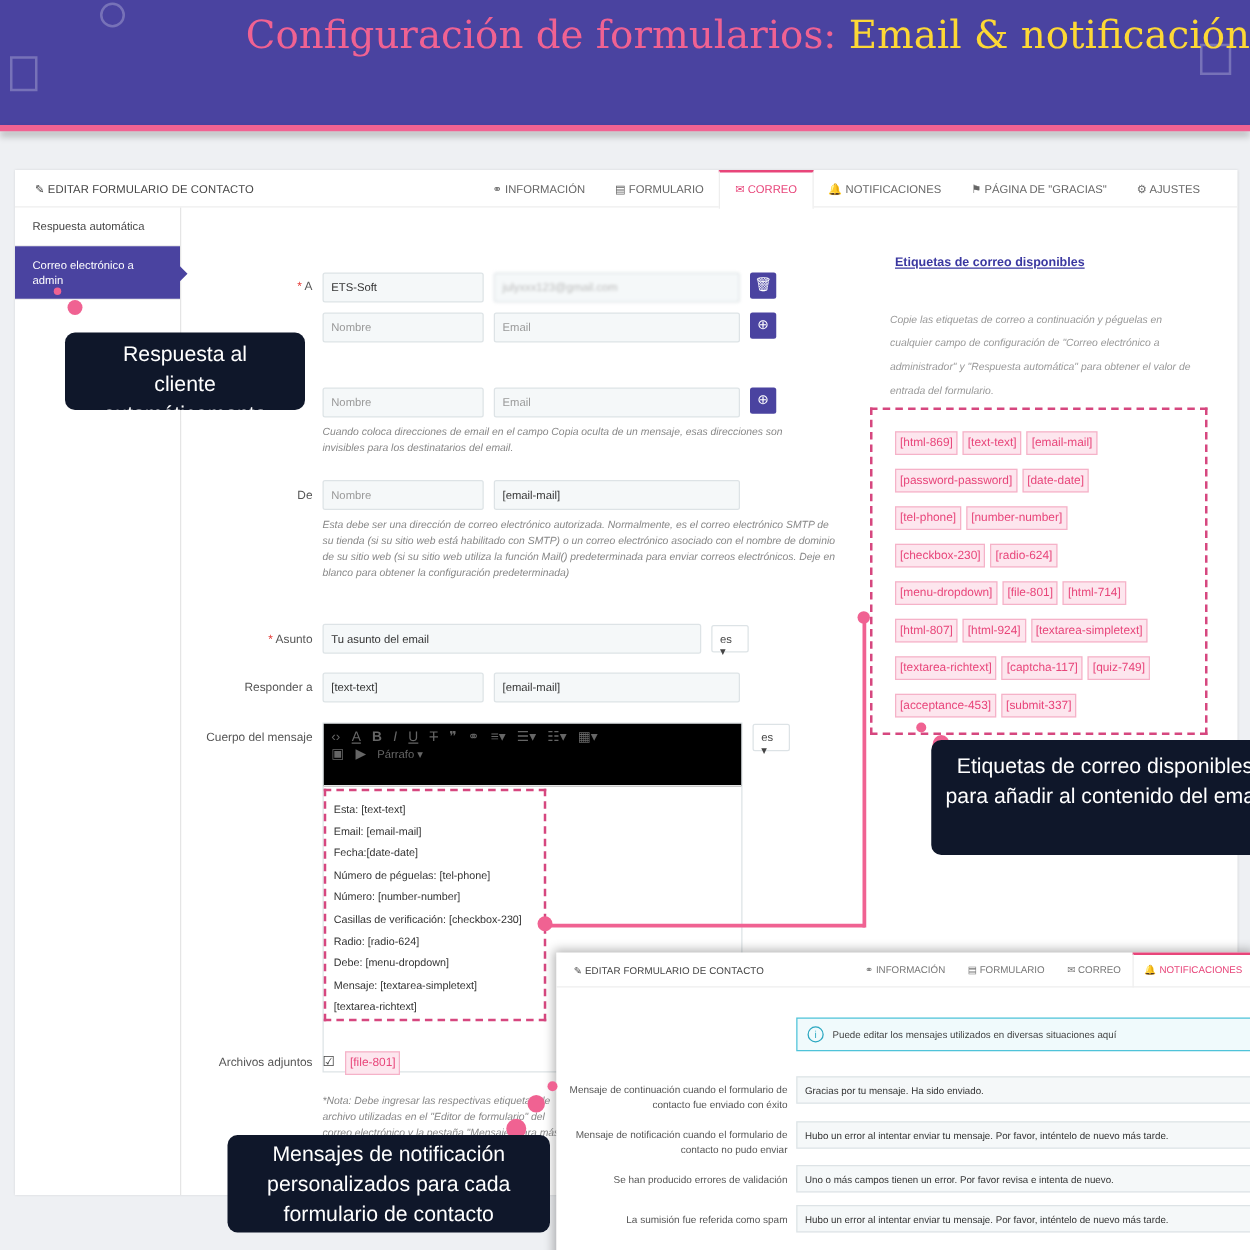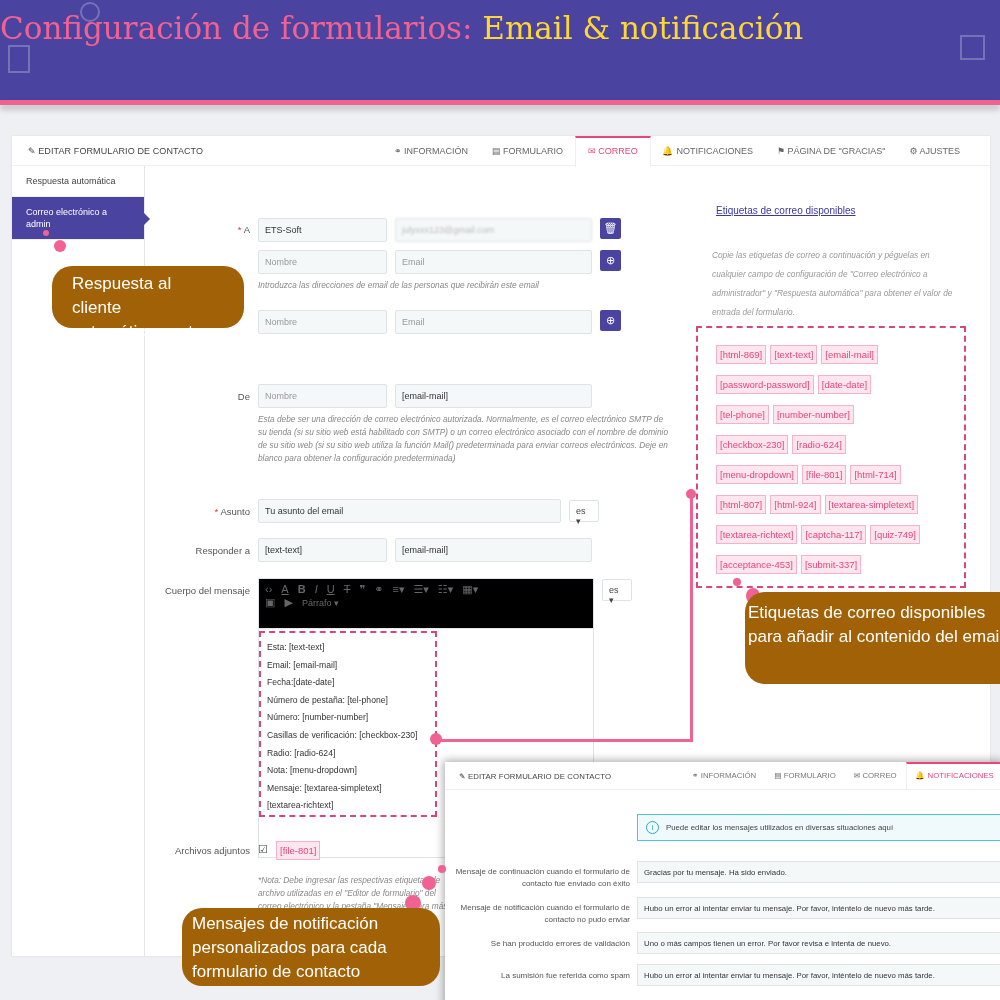--- a/index.html
+++ b/index.html
@@ -1,19 +1,19 @@
 <!DOCTYPE html>
 <html><head>
 <meta charset="utf-8">
 <style>
 *{box-sizing:border-box;margin:0;padding:0}
 body{width:1000px;height:1000px;overflow:hidden;background:#eef0f3;font-family:"Liberation Sans",sans-serif;position:relative;color:#555}
 .banner{position:absolute;left:0;top:0;width:1000px;height:100px;background:#4a43a0}
 .banner-line{position:absolute;left:0;top:100px;width:1000px;height:5px;background:#f06292;box-shadow:0 4px 6px rgba(0,0,0,.25)}
-.banner h1{position:absolute;top:10px;left:0;width:1000px;text-align:left;font-family:"DejaVu Serif",serif;font-weight:normal;font-size:31px;color:#f06292}
+.banner h1{position:absolute;top:10px;left:0;width:1000px;text-align:right;font-family:"DejaVu Serif",serif;font-weight:normal;font-size:31px;color:#f06292}
 .banner h1 .y{color:#fdd835}
 .banner p{position:absolute;top:64px;left:0;width:1000px;text-align:center;font-size:18.5px;color:#fff}
 .deco{position:absolute;border:2px solid rgba(255,255,255,.25)}
 .panel{position:absolute;left:12px;top:136px;width:978px;height:820px;background:#fff;box-shadow:0 0 2px rgba(0,0,0,.1)}
 .phead{position:absolute;left:0;top:0;width:978px;height:30px;border-bottom:1px solid #eee}
 .ptitle{position:absolute;left:16px;top:10px;font-size:9px;color:#444;letter-spacing:.1px}
 .tabs{position:absolute;left:370px;top:0;height:30px;display:flex}
 .tab{font-size:9px;color:#666;padding:10px 12px;height:31px;white-space:nowrap}
 .tab.active{color:#e8457a;border-top:2px solid #e8457a;border-left:1px solid #eee;border-right:1px solid #eee;background:#fff;padding-top:8px}
 .side{position:absolute;left:0;top:30px;width:133px;height:790px;border-right:1px solid #e5e5e5}
@@ -28,21 +28,21 @@
 .btnp{position:absolute;width:21px;height:21px;background:#4a43a0;border-radius:2px;color:#fff;font-size:11px;text-align:center;line-height:21px}
 .help{position:absolute;font-size:8.3px;font-style:italic;color:#888;line-height:13px}
 .sel{position:absolute;height:22px;border:1px solid #dde3e6;background:#fff;font-size:9px;padding:5px 6px;color:#444;border-radius:2px}
 .editor{position:absolute;left:246px;top:442px;width:336px;height:280px;border:1px solid #dde3e6;background:#fff}
 .toolbar{height:50px;background:#000000;border-bottom:1px solid #e5e5e5;padding:4px 6px;font-size:11px;color:#666}
 .toolbar span{display:inline-block;margin-right:9px}
 .body-box{position:absolute;left:0;top:52px;width:178px;height:186px;border:2px dashed #d6477f;padding:6px 6px;font-size:8.6px;color:#333;line-height:17.6px}
 .tagsbox{position:absolute;left:684px;top:190px;width:270px;height:262px;border:2px dashed #d6477f}
 .tag{display:inline-block;font-size:9.5px;color:#e8457a;background:#fde6ee;border:1px solid #f5b2c8;padding:3px 3px;margin:0 4px 10px 0}
 .tags-inner{position:absolute;left:18px;top:16px;width:240px}
-.callout{position:absolute;background:#a16207;color:#fff;font-size:17px;text-align:left;border-radius:20px;line-height:24px}
+.callout{position:absolute;background:#0f172a;color:#fff;font-size:17px;text-align:center;border-radius:8px;line-height:24px}
 .dot{position:absolute;background:#f06292;border-radius:50%}
 .panel2{position:absolute;left:445px;top:762px;width:560px;height:250px;background:#fff;box-shadow:-2px -2px 8px rgba(0,0,0,.3)}
 .p2head{height:28px;border-bottom:1px solid #eee;position:relative}
 .p2tabs{position:absolute;left:238px;top:0;display:flex}
 .p2tab{font-size:7.8px;color:#777;padding:9px 9px;height:28px;white-space:nowrap}
 .p2tab.active{color:#e8457a;border-top:2px solid #e8457a;border-left:1px solid #eee;border-right:1px solid #eee;padding-top:7px}
 .info{position:absolute;left:192px;top:52px;width:380px;height:27px;border:1px solid #4fc3d9;background:#f0fafc;font-size:7.8px;color:#444;padding:8px 0 0 28px}
 .info-i{position:absolute;left:8px;top:6px;width:13px;height:13px;border:1px solid #2aa7c0;border-radius:50%;color:#2aa7c0;font-size:8px;text-align:center;line-height:12px}
 .nlbl{position:absolute;left:10px;width:175px;text-align:right;font-size:8px;color:#555;line-height:12px}
 .ninp{position:absolute;left:192px;width:380px;height:22px;background:#f5f8f9;border:1px solid #dde3e6;font-size:7.8px;color:#333;padding:6px 6px}
@@ -76,25 +76,25 @@
     <div class="sitem active">Correo electrónico a admin</div>
   </div>
 
   <div class="lbl" style="left:138px;top:88px"><span class="req">* </span><span>A</span></div>
   <div class="inp" style="left:246px;top:82px;width:129px">ETS-Soft</div>
   <div class="inp blur" style="left:383px;top:82px;width:197px">julyxxx123@gmail.com</div>
   <div class="btnp" style="left:588px;top:82px"><span>🗑</span></div>
   <div class="inp ph" style="left:246px;top:114px;width:129px">Nombre</div>
   <div class="inp ph" style="left:383px;top:114px;width:197px">Email</div>
   <div class="btnp" style="left:588px;top:114px"><span>⊕</span></div>
-  <div class="help" style="left:246px;top:143px;width:340px">Introduzca las direcciones de email de las personas que recibirán este email</div>
 
   <div class="inp ph" style="left:246px;top:174px;width:129px">Nombre</div>
   <div class="inp ph" style="left:383px;top:174px;width:197px">Email</div>
   <div class="btnp" style="left:588px;top:174px"><span>⊕</span></div>
+  <div class="help" style="left:246px;top:203px;width:400px">Cuando coloca direcciones de email en el campo Copia oculta de un mensaje, esas direcciones son invisibles para los destinatarios del email.</div>
 
   <div class="lbl" style="left:138px;top:255px">De</div>
   <div class="inp ph" style="left:246px;top:248px;width:129px">Nombre</div>
   <div class="inp" style="left:383px;top:248px;width:197px">[email-mail]</div>
   <div class="help" style="left:246px;top:277px;width:410px">Esta debe ser una dirección de correo electrónico autorizada. Normalmente, es el correo electrónico SMTP de su tienda (si su sitio web está habilitado con SMTP) o un correo electrónico asociado con el nombre de dominio de su sitio web (si su sitio web utiliza la función Mail() predeterminada para enviar correos electrónicos. Deje en blanco para obtener la configuración predeterminada)</div>
 
   <div class="lbl" style="left:138px;top:370px"><span class="req">* </span><span>Asunto</span></div>
   <div class="inp" style="left:246px;top:363px;width:303px">Tu asunto del email</div>
   <div class="sel" style="left:557px;top:364px;width:30px">es ▾</div>
 
@@ -105,37 +105,37 @@
   <div class="lbl" style="left:138px;top:449px">Cuerpo del mensaje</div>
   <div class="editor">
     <div class="toolbar">
       <span>‹›</span><span><u>A</u></span><span><b>B</b></span><span><i>I</i></span><span><u>U</u></span><span><s>T</s></span><span>❞</span><span>⚭</span><span>≡▾</span><span>☰▾</span><span>☷▾</span><span>▦▾</span><br>
       <span>▣</span><span>▶</span><span style="font-size:9px">Párrafo ▾</span>
     </div>
     <div class="body-box">
       <div>Esta: [text-text]</div>
         <div>Email: [email-mail]</div>
         <div>Fecha:[date-date]</div>
-        <div>Número de pestaña: [tel-phone]</div>
+        <div>Número de péguelas: [tel-phone]</div>
         <div>Número: [number-number]</div>
         <div>Casillas de verificación: [checkbox-230]</div>
         <div>Radio: [radio-624]</div>
-        <div>Nota: [menu-dropdown]</div>
+        <div>Debe: [menu-dropdown]</div>
         <div>Mensaje: [textarea-simpletext]</div>
         <div>[textarea-richtext]</div>
     </div>
   </div>
   <div class="sel" style="left:590px;top:443px;width:30px">es ▾</div>
 
   <div class="lbl" style="left:138px;top:709px">Archivos adjuntos</div>
   <div style="position:absolute;left:246px;top:707px;font-size:11px;color:#444">☑</div>
   <div class="tag" style="position:absolute;left:264px;top:705px">[file-801]</div>
   <div class="help" style="left:246px;top:738px;width:190px;height:40px;overflow:hidden">*Nota: Debe ingresar las respectivas etiquetas de archivo utilizadas en el "Editor de formulario" del correo electrónico y la pestaña "Mensaje" para más</div>
 
-  <div style="position:absolute;left:704px;top:69px;font-size:10px;color:#3a37a0;text-decoration:underline;font-weight:normal">Etiquetas de correo disponibles</div>
+  <div style="position:absolute;left:704px;top:69px;font-size:10px;color:#3a37a0;text-decoration:underline;font-weight:bold">Etiquetas de correo disponibles</div>
   <div class="help" style="left:700px;top:110px;width:245px;line-height:19px;color:#999">Copie las etiquetas de correo a continuación y péguelas en cualquier campo de configuración de "Correo electrónico a administrador" y "Respuesta automática" para obtener el valor de entrada del formulario.</div>
   <div class="tagsbox">
     <div class="tags-inner" id="tags"><span class="tag">[html-869]</span><span class="tag">[text-text]</span><span class="tag">[email-mail]</span><br><span class="tag">[password-password]</span><span class="tag">[date-date]</span><br><span class="tag">[tel-phone]</span><span class="tag">[number-number]</span><br><span class="tag">[checkbox-230]</span><span class="tag">[radio-624]</span><br><span class="tag">[menu-dropdown]</span><span class="tag">[file-801]</span><span class="tag">[html-714]</span><br><span class="tag">[html-807]</span><span class="tag">[html-924]</span><span class="tag">[textarea-simpletext]</span><br><span class="tag">[textarea-richtext]</span><span class="tag">[captcha-117]</span><span class="tag">[quiz-749]</span><br><span class="tag">[acceptance-453]</span><span class="tag">[submit-337]</span></div>
   </div>
 </div>
 
 <div style="position:absolute;left:436px;top:739px;width:256px;height:3px;background:#f06292"></div>
 <div style="position:absolute;left:690px;top:494px;width:3px;height:248px;background:#f06292"></div>
 <div class="dot" style="left:430px;top:733px;width:12px;height:12px"></div>
 <div class="dot" style="left:686px;top:489px;width:10px;height:10px"></div>

